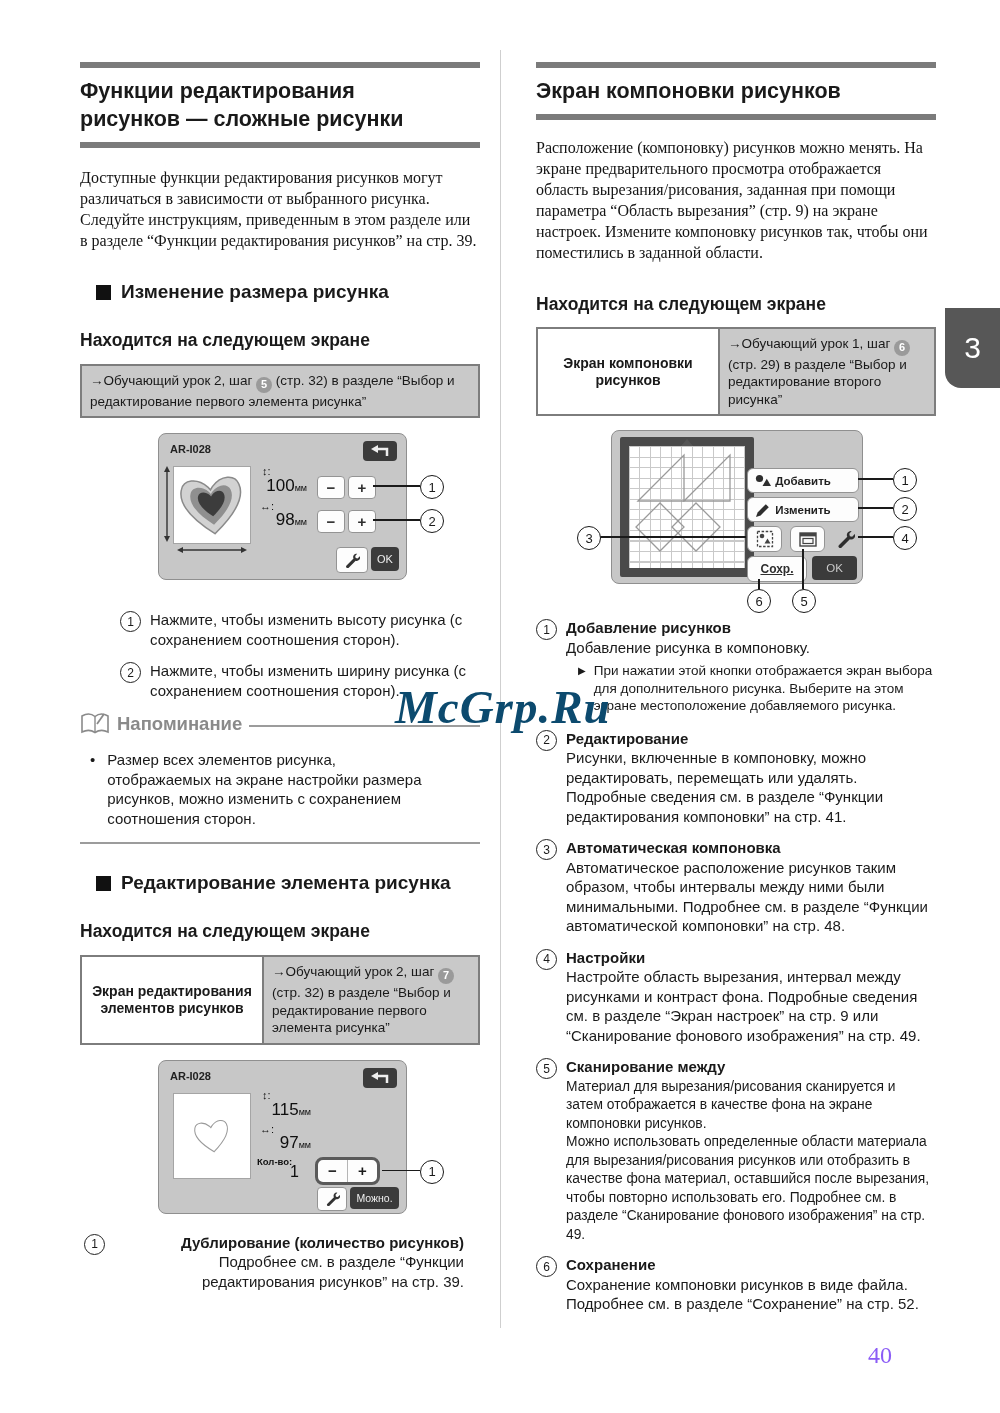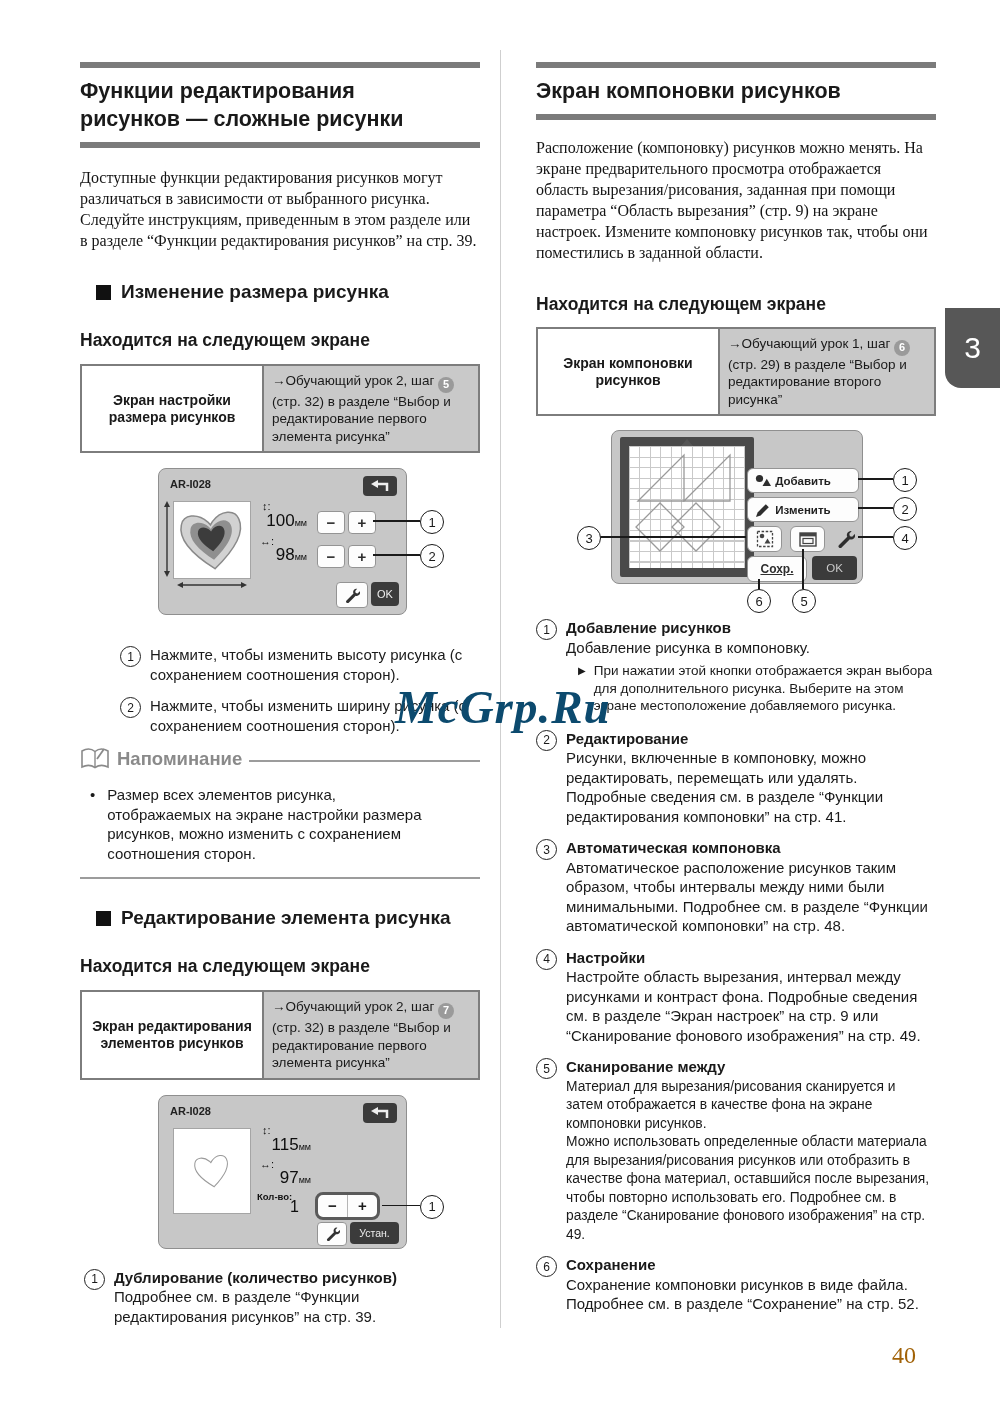--- a/index.html
+++ b/index.html
@@ -71,22 +71,22 @@
                      repeating-linear-gradient(90deg,#c9c9c9 0 1px,transparent 1px 10.5px);}
   .mat svg{position:absolute;inset:0;}
   .panelbtn-label{font-size:11.5px;font-weight:bold;color:#222;}
   
   .sidetab{position:absolute;right:0;top:308px;width:55px;height:80px;background:#575757;
            border-radius:0 0 0 16px;display:flex;align-items:center;justify-content:center;
            color:#fff;font-size:30px;}
   .watermark{position:absolute;left:395px;top:680px;font-family:"Liberation Serif",serif;
              font-style:italic;font-weight:bold;font-size:47px;color:#0c4a6e;z-index:9;
              letter-spacing:1px;}
-  .pagenum{position:absolute;left:892px;top:1342px;font-family:"Liberation Serif",serif;
-           font-size:24px;color:#a16207;}
+  .pagenum{position:absolute;left:868px;top:1342px;font-family:"Liberation Serif",serif;
+           font-size:24px;color:#8b5cf6;}
 </style>
 </head>
 <body>
 
 <div class="page">
   <div class="divider"></div>
   <div class="sidetab">
       <span>3</span>
     </div>
   <div class="watermark">McGrp.Ru</div>
@@ -100,21 +100,20 @@
     <p class="serif" style="margin:19px 0 0 0;">Доступные функции редактирования рисунков могут различаться в зависимости от выбранного рисунка. Следуйте инструкциям, приведенным в этом разделе или в разделе “Функции редактирования рисунков” на стр. 39.</p>
 
     <div class="h2row" style="margin-top:30px;">
       <span class="h2sq"></span>
       <span>Изменение размера рисунка</span>
     </div>
 
     <div class="h3" style="margin-top:27px;">Находится на следующем экране</div>
 
     <div class="reftable" style="margin-top:13px;">
-      <div class="lcell">Экран настройки размера рисунков</div>
       <div class="rcell"><span>→Обучающий урок 2, шаг </span><span class="badge">5</span><span> (стр. 32) в разделе “Выбор и редактирование первого элемента рисунка”</span></div>
     </div>
 
     <div class="shotwrap" style="height:170px;margin-top:10px;">
       <div class="dscreen" style="left:78px;top:5px;width:247px;height:145px;">
         <span class="pattern-label" style="left:11px;top:9px;">AR-I028</span>
         <div class="btn-dark" style="right:9px;top:7px;width:34px;height:20px;">
           <svg width="20" height="12" viewBox="0 0 20 12">
               <path d="M17 11 V4 H7" fill="none" stroke="#eee" stroke-width="2.5"></path>
               <path d="M8 0 L8 8 L1 4 Z" fill="#eee"></path>
@@ -236,30 +235,30 @@
         <div class="dupbtn" style="left:156px;top:96px;">
           <span>−</span>
           <span>+</span>
         </div>
         <div class="btn-w" style="left:158px;top:126px;width:28px;height:22px;">
           <svg width="15" height="15" viewBox="0 0 20 20">
               <path d="M16.5 2.2 a4.2 4.2 0 0 0 -4.6 6.0 L3.2 16.9 a1.9 1.9 0 0 0 2.7 2.7 L14.6 10.9 a4.2 4.2 0 0 0 5.2 -5.6 l-2.8 2.8 -2.4-.6 -.6-2.4 Z" fill="#333"></path>
             </svg>
         </div>
         <div class="btn-dark" style="left:191px;top:126px;width:49px;height:22px;font-size:10.5px;">
-            <span>Устан.</span>
+            <span>Можно.</span>
           </div>
       </div>
       <div class="cl-line" style="left:302px;top:115px;width:38px;height:1.5px;"></div>
       <div class="callout" style="left:340px;top:105px;">1</div>
     </div>
 
     <div class="li" style="margin:10px 0 0 4px;">
       <span class="lnum">1</span>
-      <span style="width:350px;">
+      <span style="width:350px;text-align:right;">
         <span class="btitle">Дублирование (количество рисунков)</span><br>
         <span class="btxt">Подробнее см. в разделе “Функции редактирования рисунков” на стр. 39.</span>
       </span>
     </div>
   </div>
 
   <div class="col col-right">
     <div class="bar" style="margin-top:7px"></div>
     <div class="h1">Экран компоновки рисунков</div>
     <div class="bar"></div>

